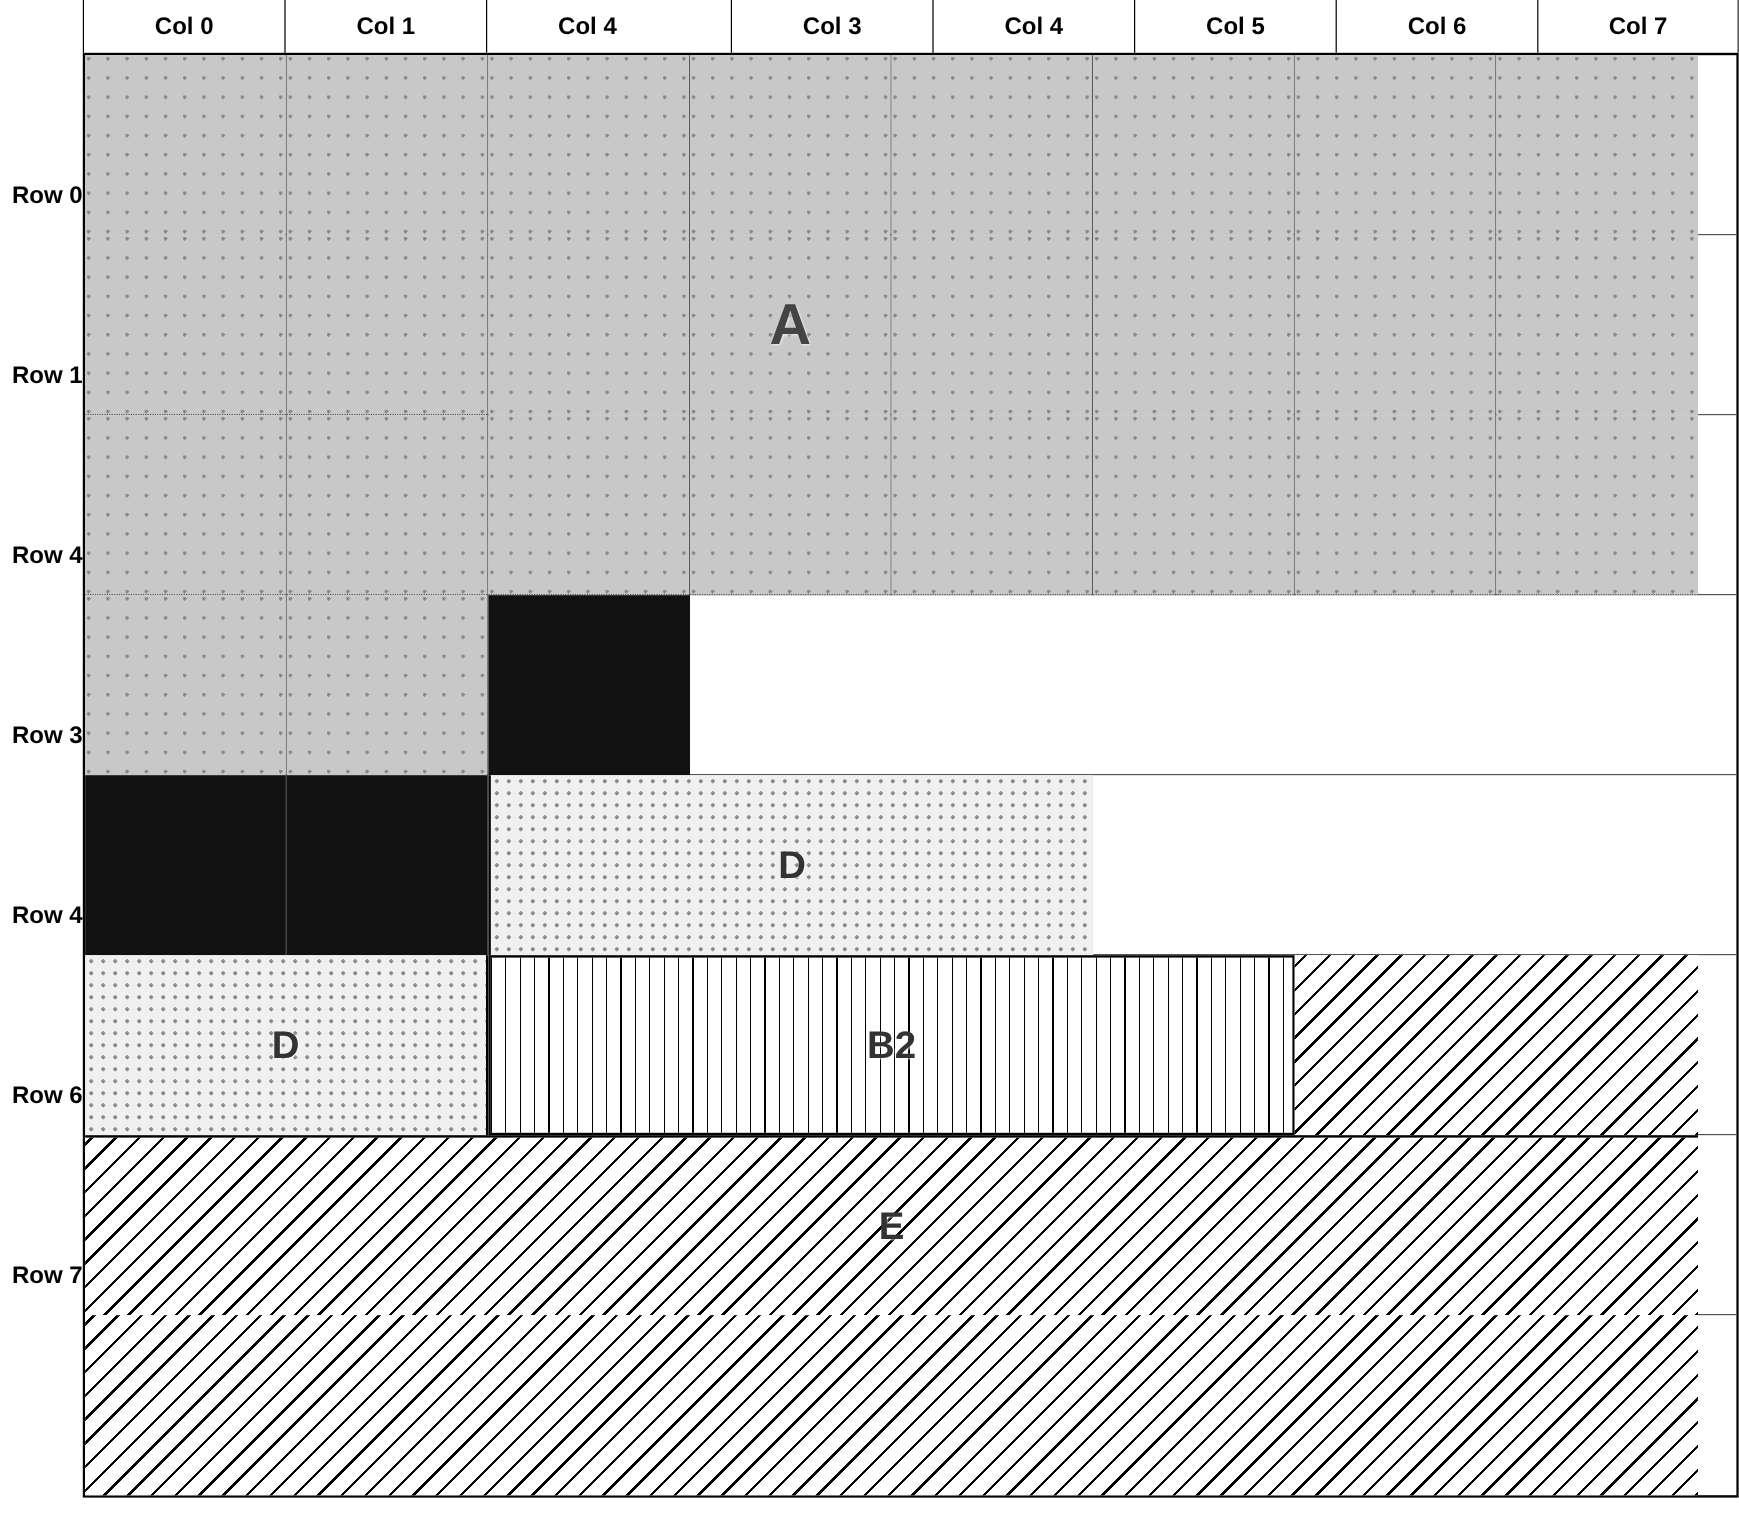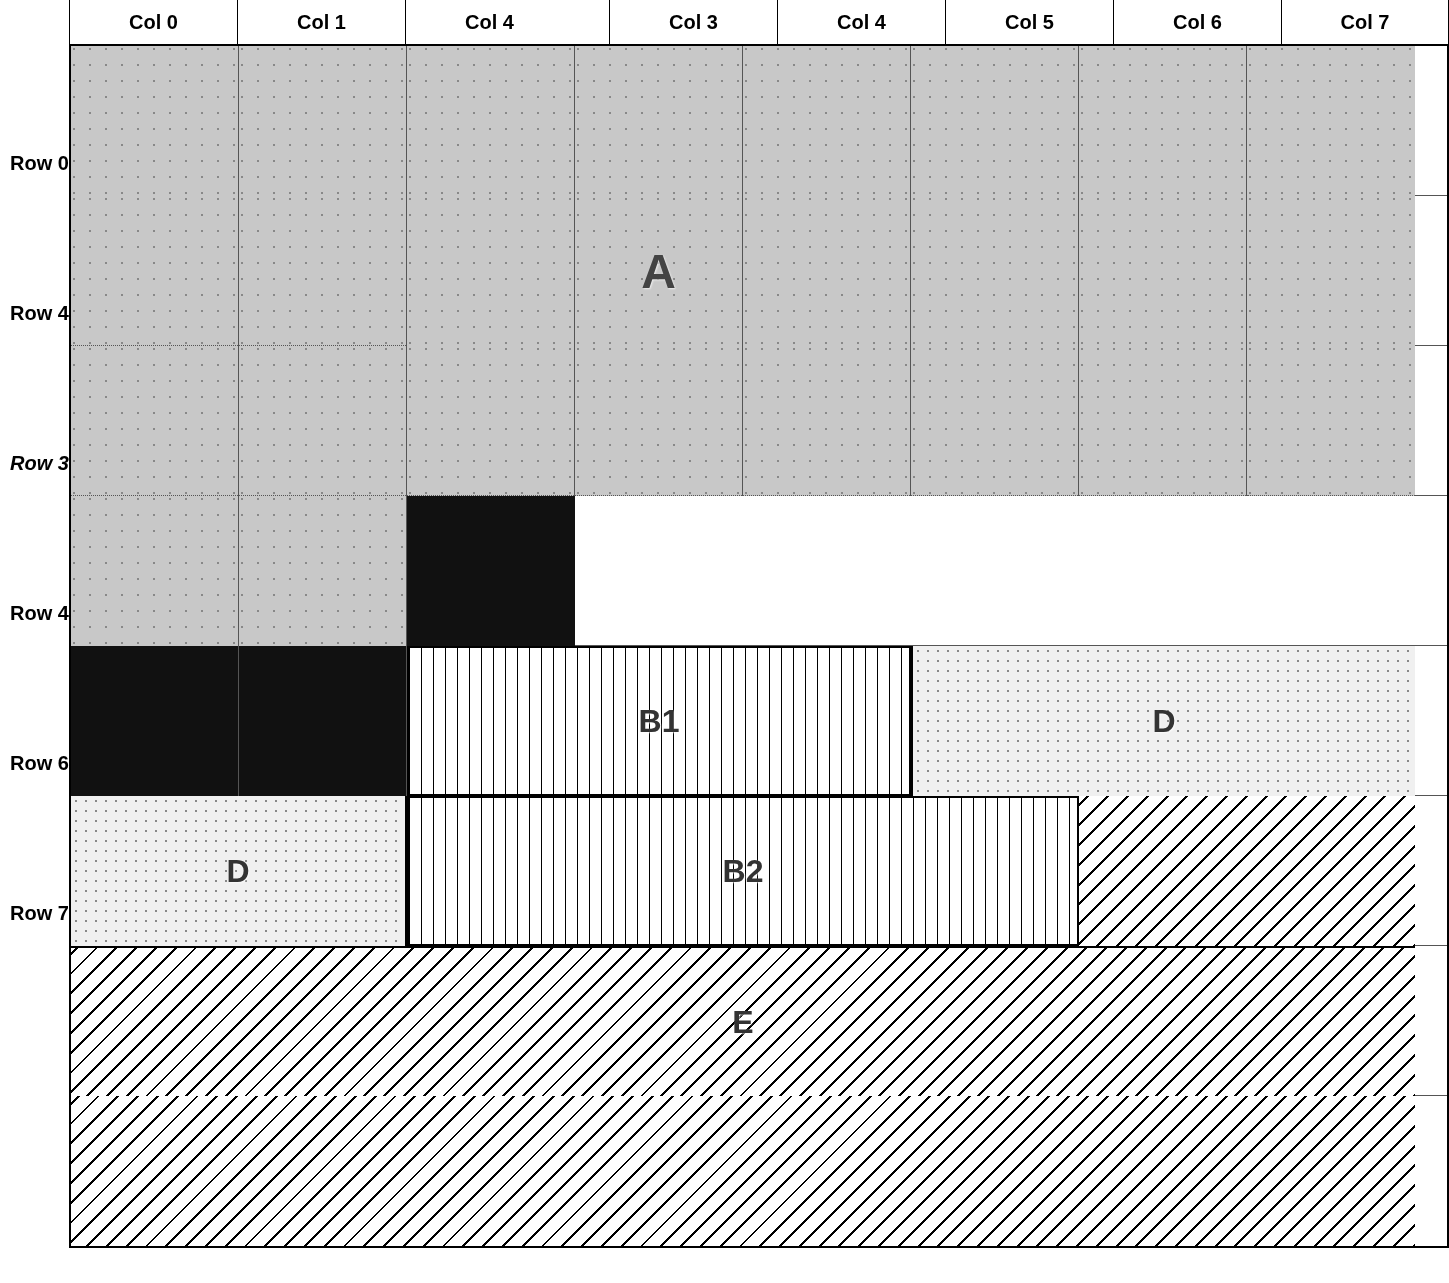--- a/index.html
+++ b/index.html
@@ -182,26 +182,29 @@
 
 <div class="outer-container">
 
   <div class="row-labels">
     <div class="row-label" style="height:44px;"></div>
 
     <div class="row-label" style="height:150px;">
       <span>Row 0</span>
     </div>
 
+    <div class="row-label" style="height:150px;">
+      <span>Row 1</span>
+    </div>
 
     <div class="row-label" style="height:150px;">
       <span>Row 4</span>
     </div>
 
-    <div class="row-label" style="height:150px;font-style:italic;">
+    <div class="row-label" style="height:150px;">
       <span>Row 3</span>
     </div>
 
     <div class="row-label" style="height:150px;">
       <span>Row 4</span>
     </div>
 
 
     <div class="row-label" style="height:150px;">
       <span>Row 6</span>
@@ -373,23 +376,20 @@
 
         <div class="cell pattern-black" style="width:168px;height:150px;border-right:none;border-left:none;">
         </div>
       </div>
 
       <div class="grid-row" style="height:150px;">
 
         <div class="cell pattern-black" style="width:168px;height:150px;"></div>
         <div class="cell pattern-black" style="width:168px;height:150px;"></div>
 
-        <div class="cell pattern-b" style="width:504px;height:150px;border:2.5px solid #000;border-top:2.5px solid #000;position:relative;">
-          <div class="cell-label">B1</div>
-        </div>
 
         <div class="cell pattern-d" style="width:504px;height:150px;border-right:none;border-left:2.5px solid #000;position:relative;">
           <div class="cell-label">D</div>
         </div>
       </div>
 
       <div class="grid-row" style="height:150px;">
 
         <div class="cell pattern-d" style="width:336px;height:150px;border-right:2.5px solid #000;position:relative;">
           <div class="cell-label">D</div>

